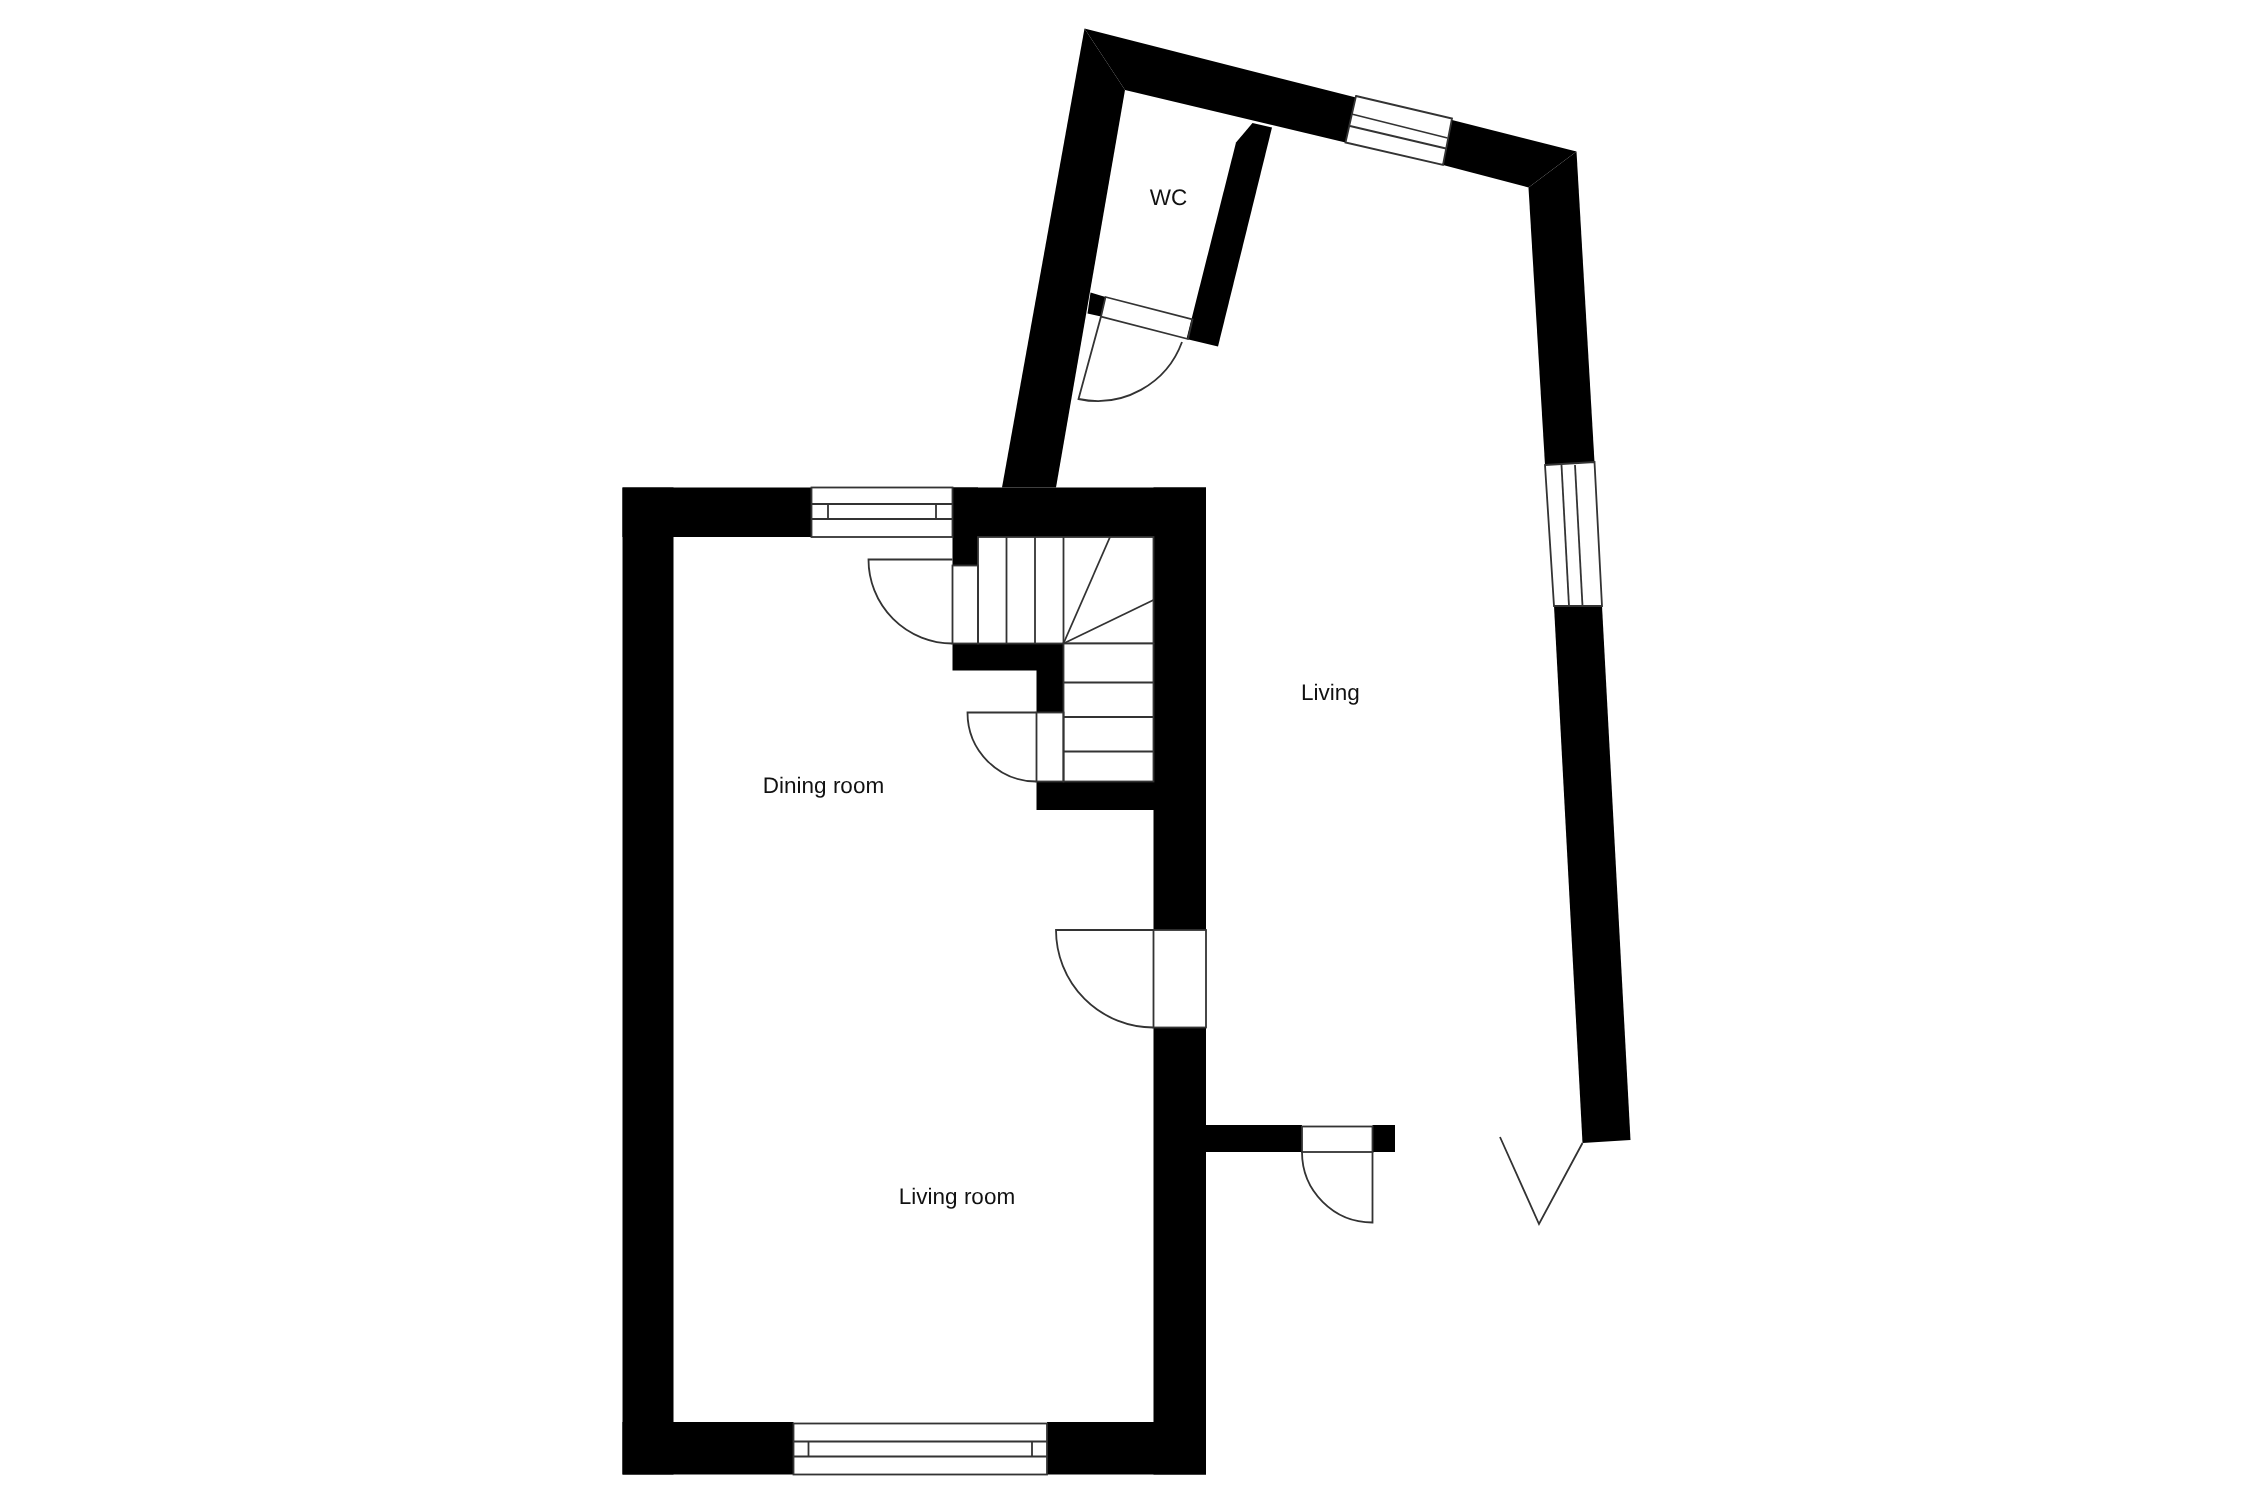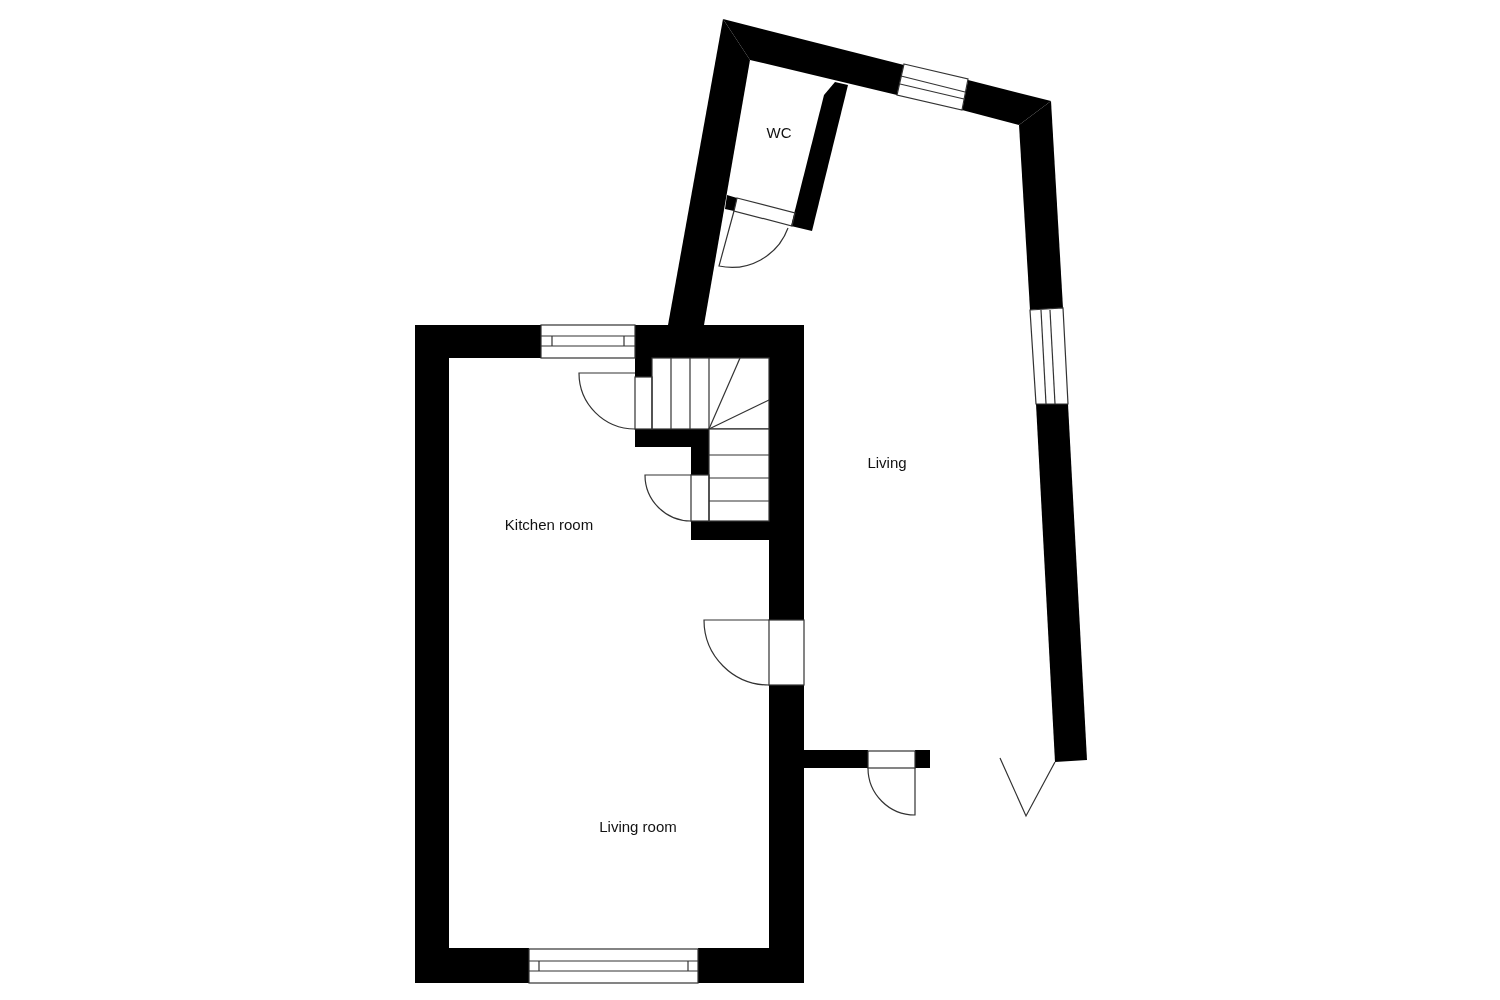--- a/index.html
+++ b/index.html
@@ -128,14 +128,14 @@
     </g>
 
     <g>
       <polyline class="thin" points="1000,758 1026,816 1055,762"></polyline>
     </g>
   </g>
 </svg>
 
 <div class="lbl" style="left:779px; top:132px;">WC</div>
 <div class="lbl" style="left:887px; top:462px;">Living</div>
-<div class="lbl" style="left:549px; top:524px;">Kitchen room</div>
-<div class="lbl" style="left:638px; top:798px;margin-top:28px;">Living room</div>
+<div class="lbl" style="left:549px; top:524px;">Dining room</div>
+<div class="lbl" style="left:638px; top:798px;">Living room</div>
 
 </body></html>

